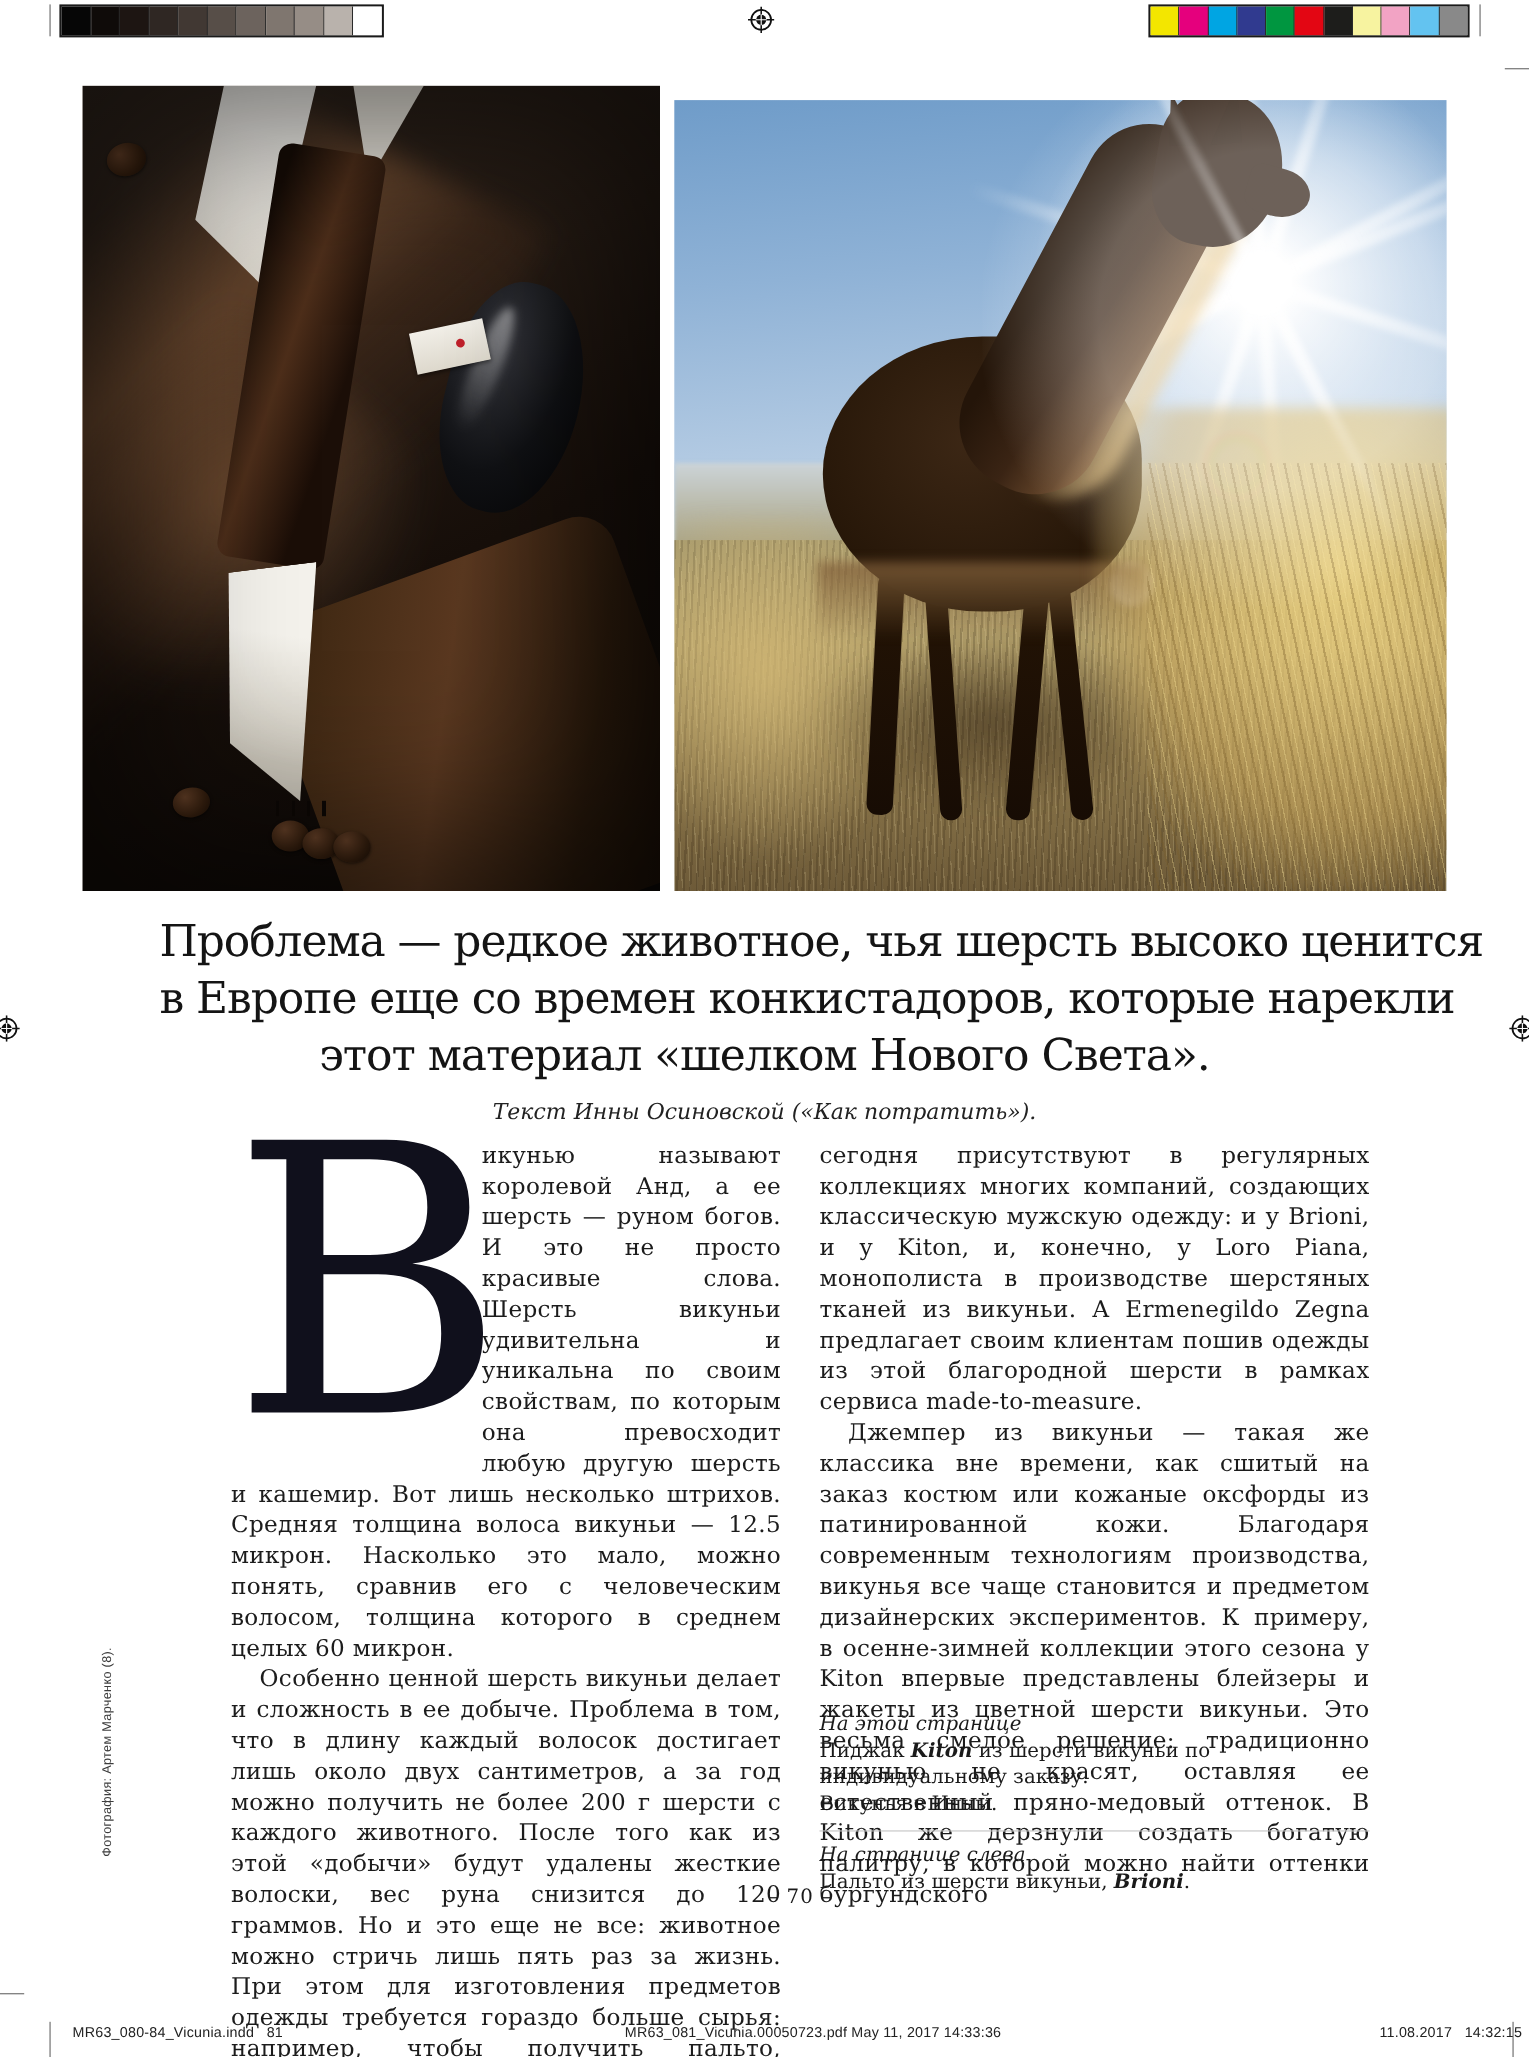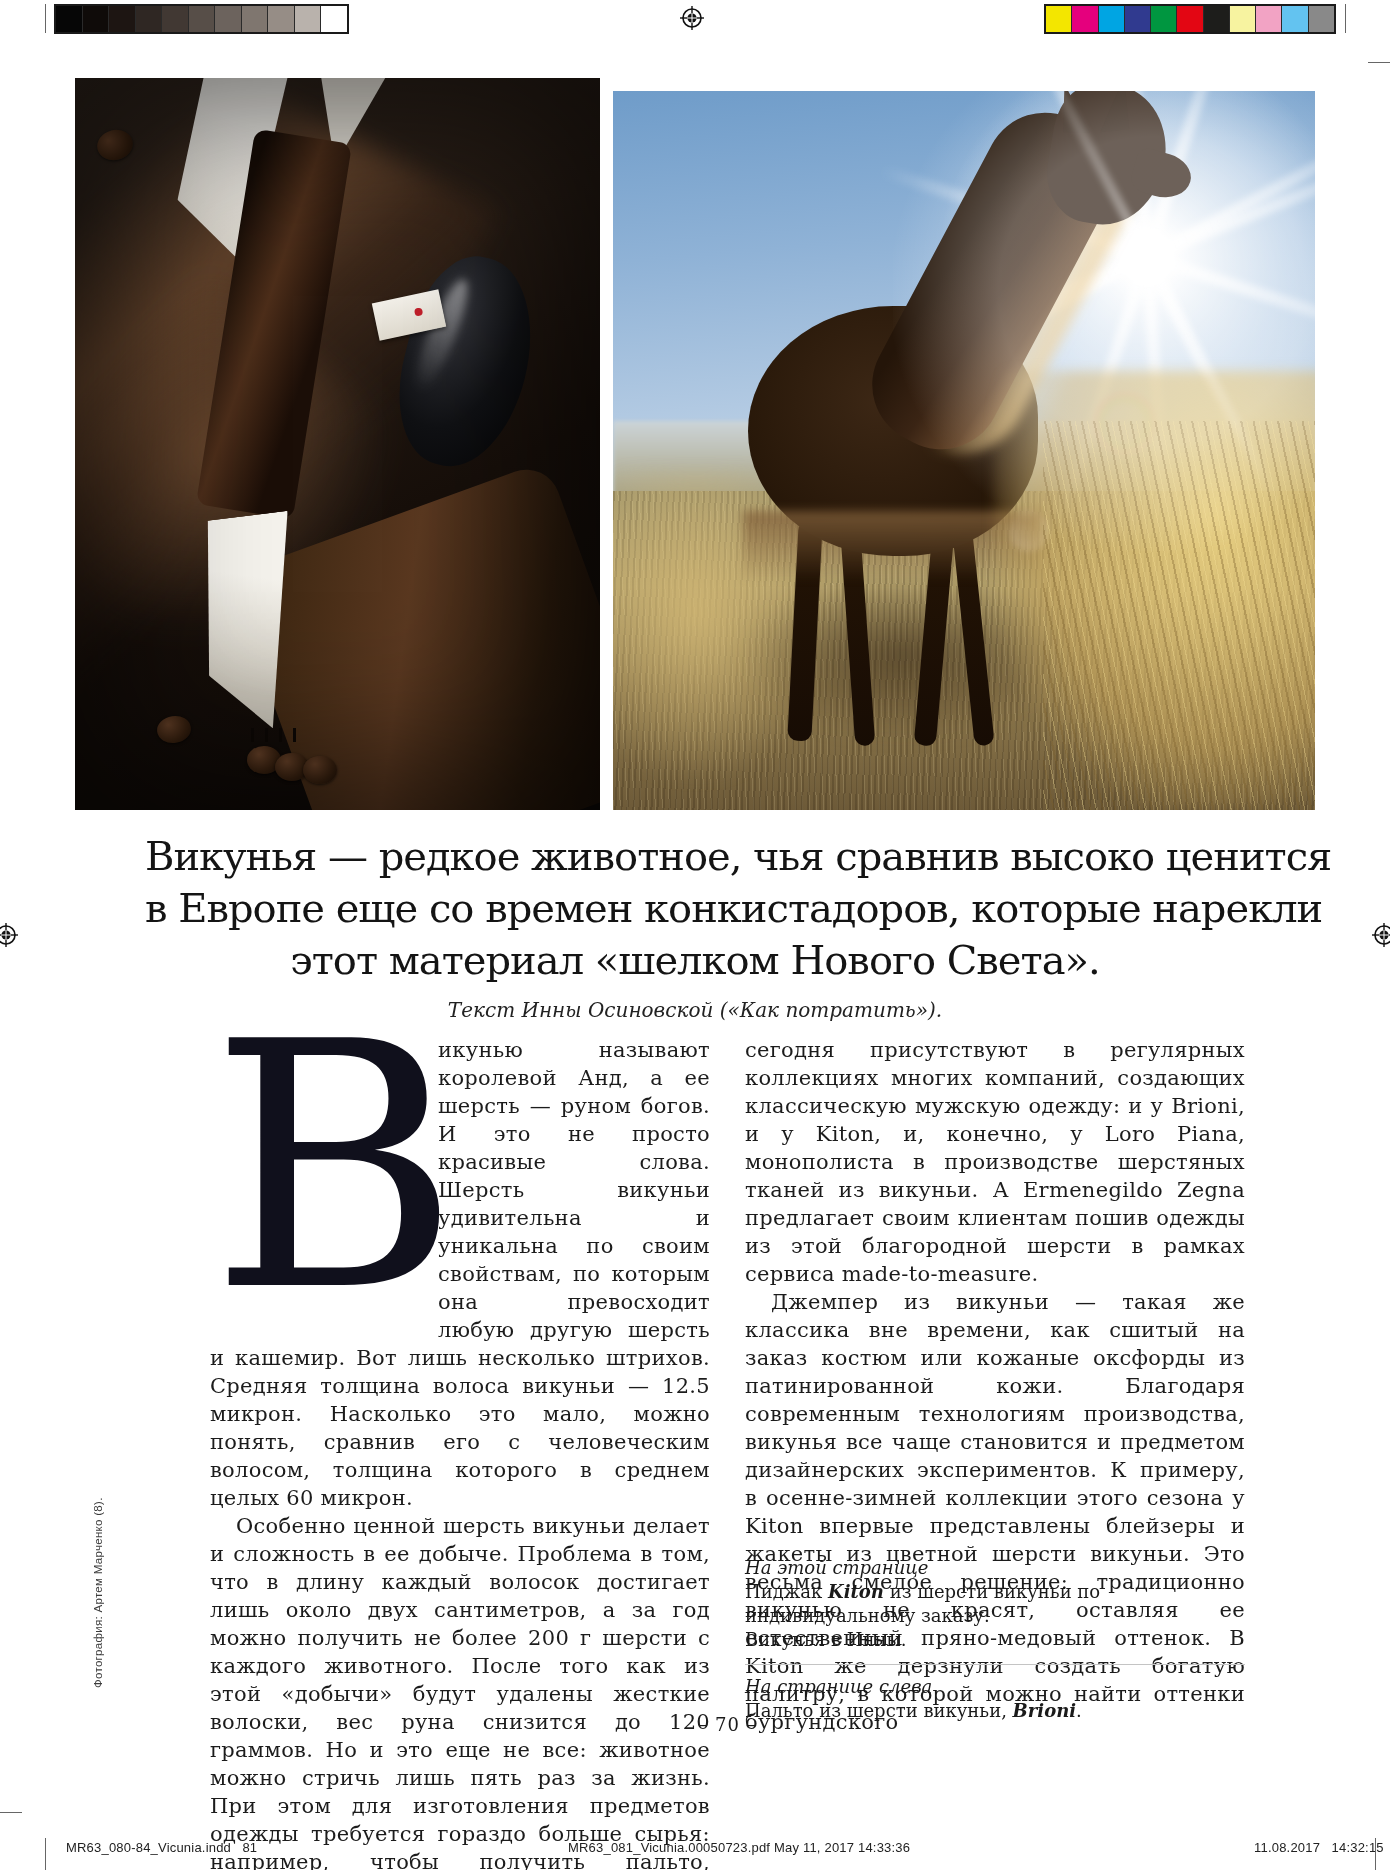--- a/index.html
+++ b/index.html
@@ -248,21 +248,21 @@
     <div class="rp-ear e1"></div>
     <div class="rp-ear e2"></div>
     <div class="rp-muzzle"></div>
     <div class="rp-tuftr"></div>
     <div class="rp-tuftr2"></div>
     <div class="rp-rayfront"></div>
     <div class="rp-haze"></div>
   </div>
 
   <div class="headline">
-    <div class="hl-line">Викунья — редкое животное, чья сравнив высоко ценится</div>
+    <div class="hl-line">Проблема — редкое животное, чья шерсть высоко ценится</div>
     <div class="hl-line">в Европе еще со времен конкистадоров, которые нарекли</div>
     <div class="hl-line">этот материал «шелком Нового Света».</div>
   </div>
   <div class="byline">Текст Инны Осиновской («Как потратить»).</div>
 
   <div class="col col-left">
     <p class="para"><span class="dropcap">В</span><span>икунью называют королевой Анд, а ее шерсть — руном богов. И это не просто красивые слова. Шерсть викуньи удивительна и уникальна по своим свойствам, по которым она превосходит любую другую шерсть и кашемир. Вот лишь несколько штрихов. Средняя толщина волоса викуньи — 12.5 микрон. Насколько это мало, можно понять, сравнив его с человеческим волосом, толщина которого в среднем целых 60 микрон.</span></p>
     <p class="para indent">Особенно ценной шерсть викуньи делает и сложность в ее добыче. Проблема в том, что в длину каждый волосок достигает лишь около двух сантиметров, а за год можно получить не более 200 г шерсти с каждого животного. После того как из этой «добычи» будут удалены жесткие волоски, вес руна снизится до 120 граммов. Но и это еще не все: животное можно стричь лишь пять раз за жизнь. При этом для изготовления предметов одежды требуется гораздо больше сырья: например, чтобы получить пальто, необходимо постричь примерно 35 животных!</p>
 
   </div>

